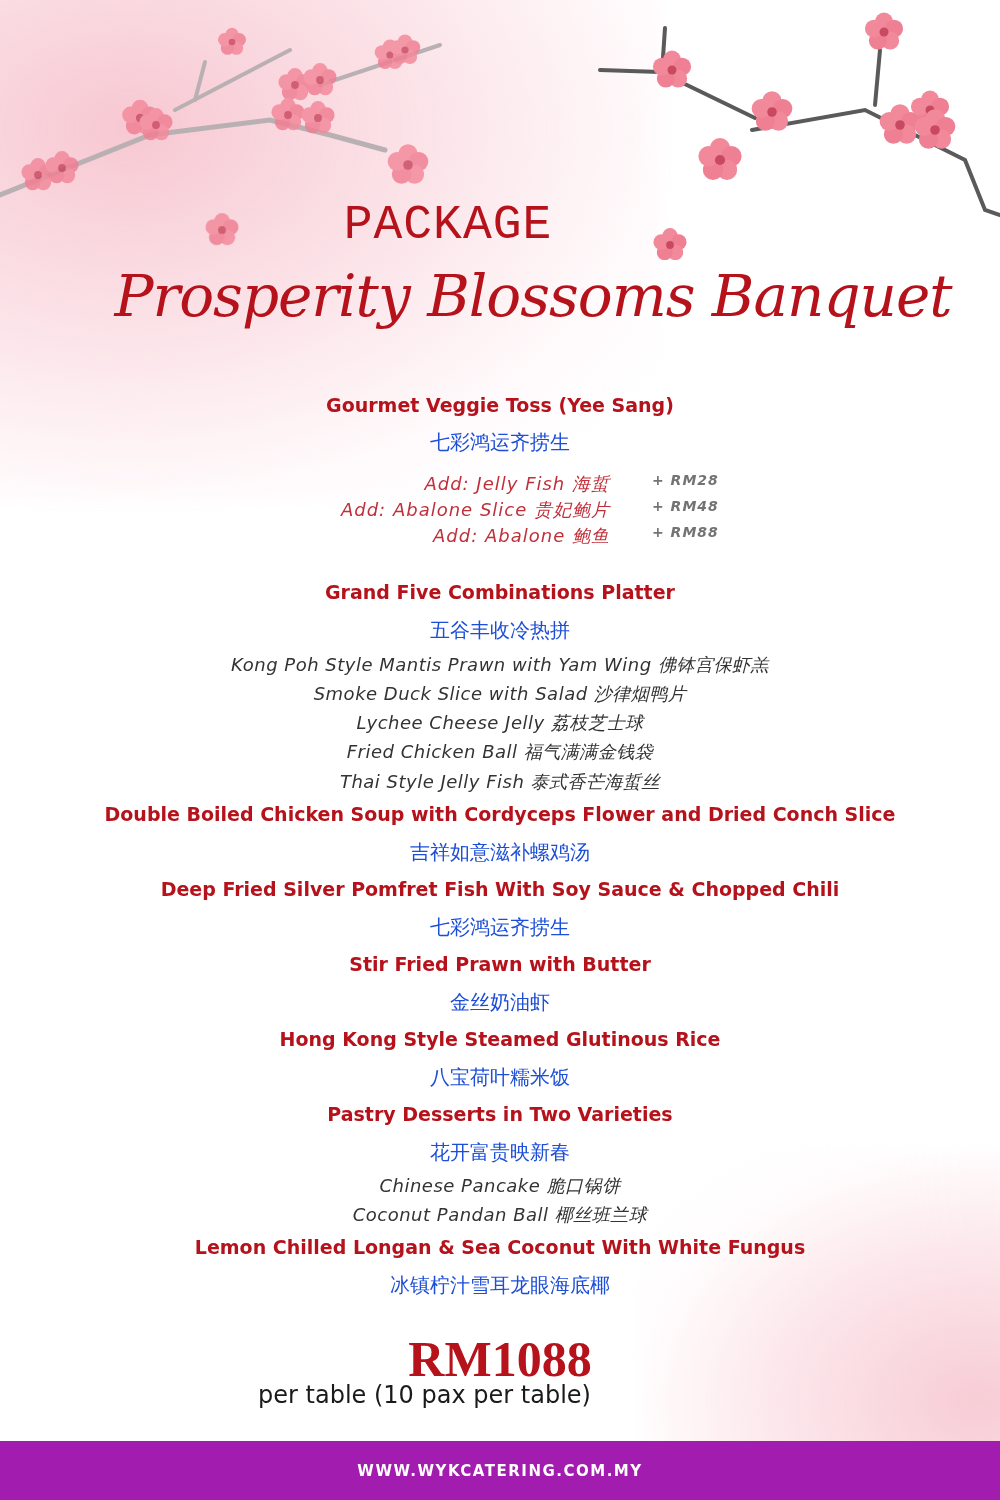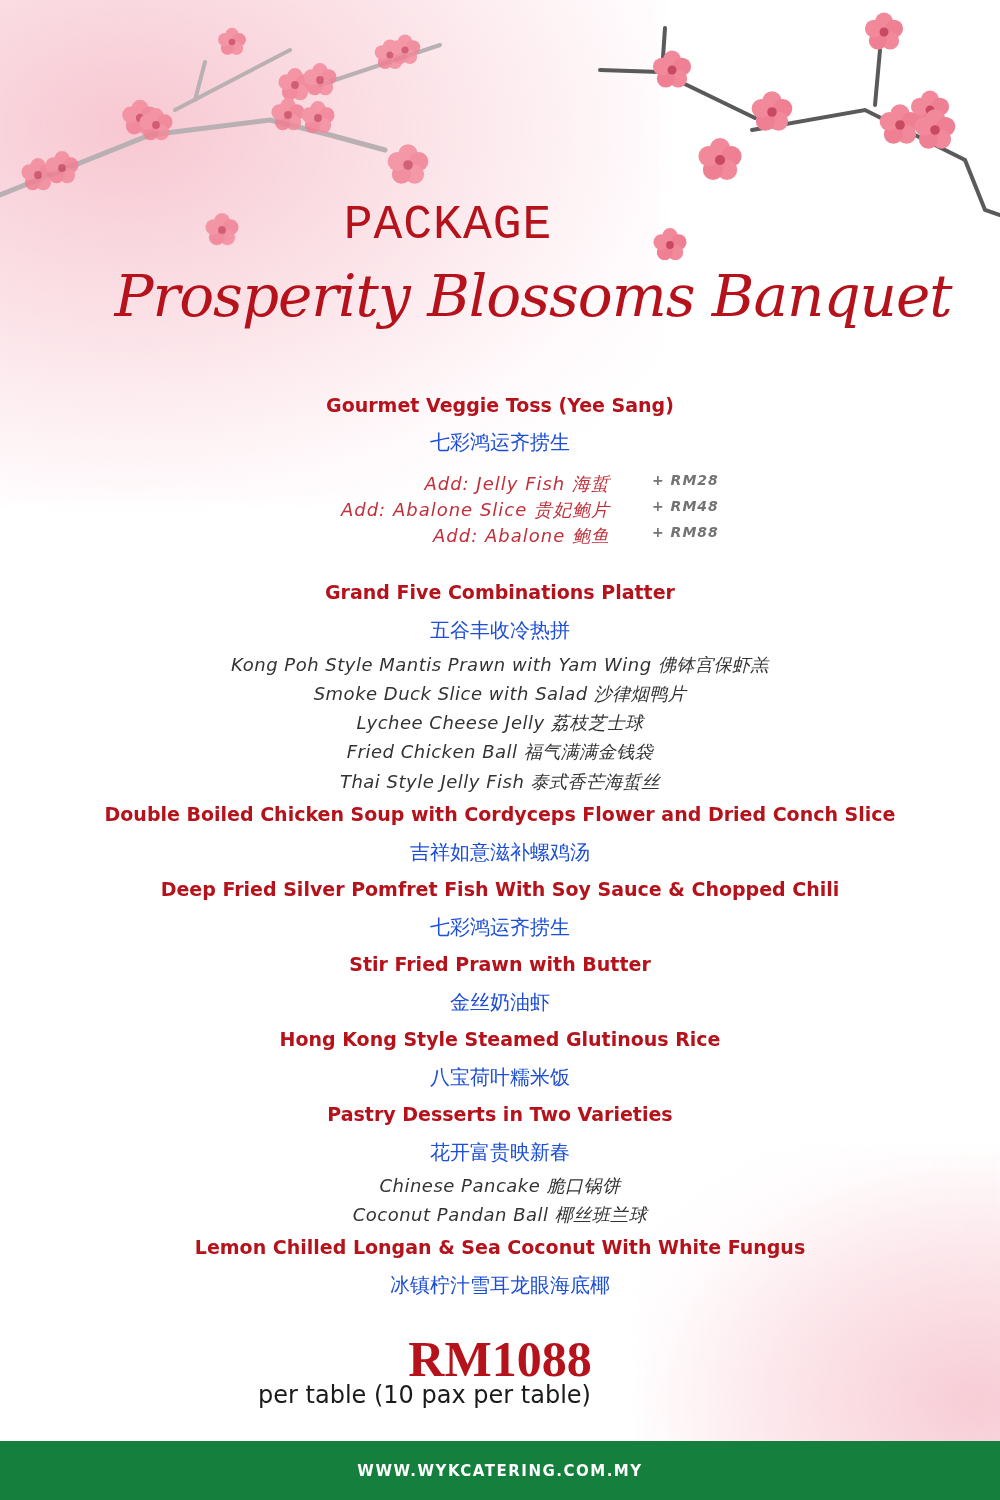--- a/index.html
+++ b/index.html
@@ -58,21 +58,21 @@
     position:absolute; left:0; width:1000px; top:1330px;
     font-family:"Liberation Serif", serif; font-weight:bold; font-size:50px;
     color:#b5121b;
   }
   .per {
     position:absolute; left:0; width:849px; top:1381px;
     font-family:"DejaVu Sans", sans-serif; font-size:24px; color:#1a1a1a;
   }
   .footer {
     position:absolute; left:0; top:1441px; width:1000px; height:59px;
-    background:#15803d; display:flex; align-items:center; justify-content:center;
+    background:#a21caf; display:flex; align-items:center; justify-content:center;
   }
   .footer span {
     color:#ffffff; font-family:"DejaVu Sans", sans-serif; font-weight:bold;
     font-size:15px; letter-spacing:1.5px;
   }
 </style>
 </head>
 <body>
 
 <div class="wash-tl"></div>

